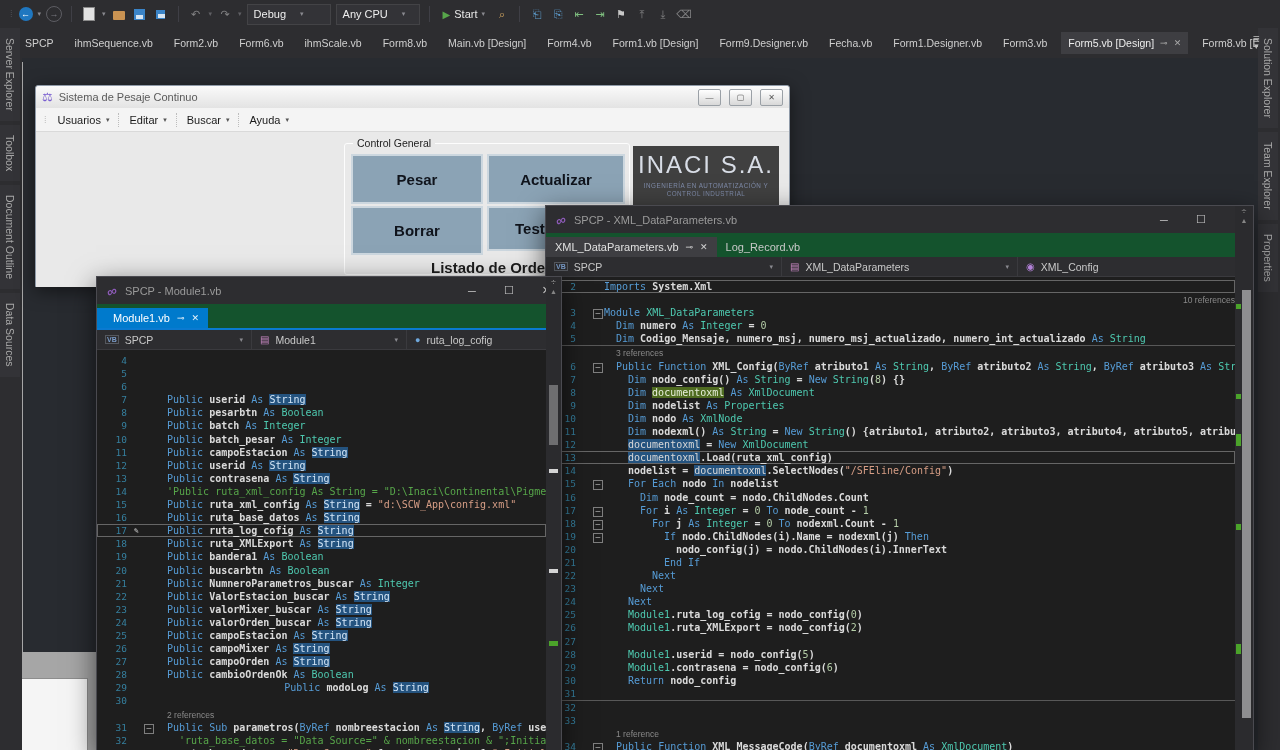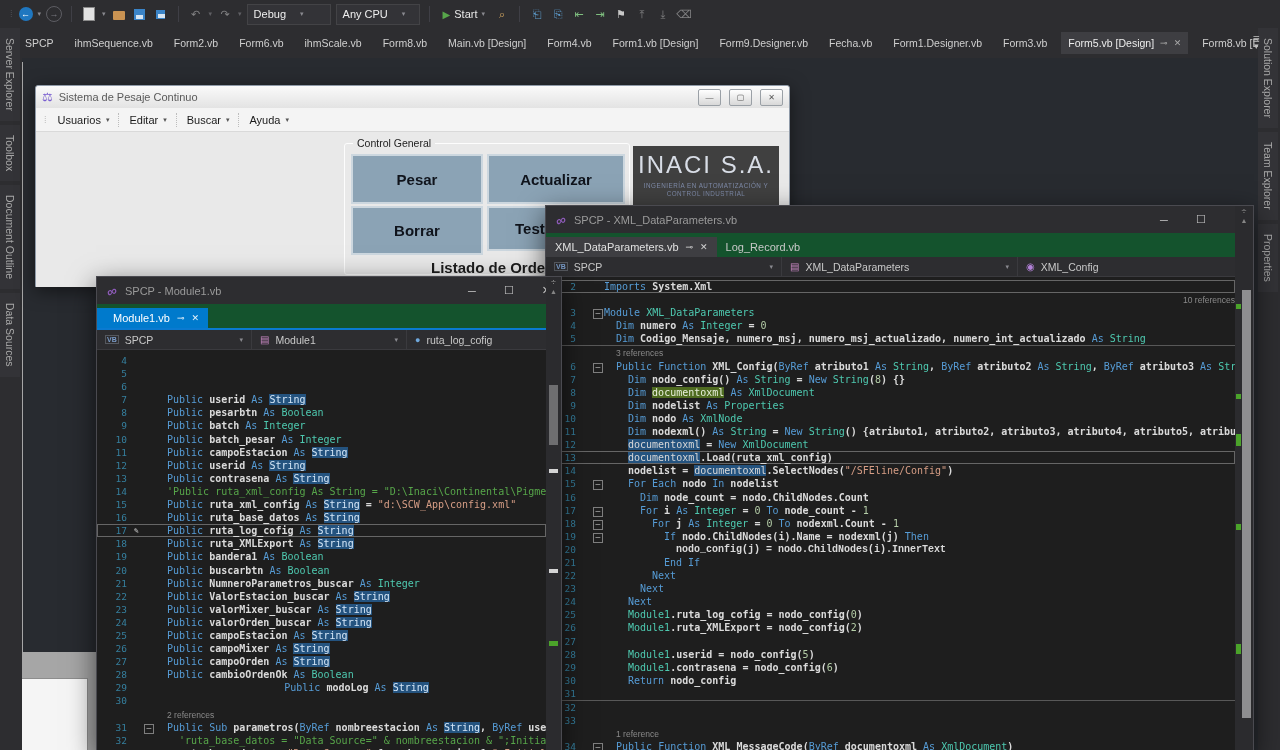--- a/index.html
+++ b/index.html
@@ -372,21 +372,21 @@
         <div class="crow"><span class="g-num">10</span><span class="g-edit"></span><span class="g-fold"></span><span class="c-txt" style="padding-left: 24px;"><span class="tk-k">Dim </span><span class="tk-p">nodo </span><span class="tk-k">As </span><span class="tk-t">XmlNode</span></span></div>
         <div class="crow"><span class="g-num">11</span><span class="g-edit"></span><span class="g-fold"></span><span class="c-txt" style="padding-left: 24px;"><span class="tk-k">Dim </span><span class="tk-p">nodexml() </span><span class="tk-k">As </span><span class="tk-t">String </span><span class="tk-p">= </span><span class="tk-k">New </span><span class="tk-t">String</span><span class="tk-p">() {atributo1, atributo2, atributo3, atributo4, atributo5, atributo6, atributo7, atributo8, atributo9}</span></span></div>
         <div class="crow"><span class="g-num">12</span><span class="g-edit"></span><span class="g-fold"></span><span class="c-txt" style="padding-left: 24px;"><span class="tk-hb">documentoxml</span><span class="tk-p"> = </span><span class="tk-k">New </span><span class="tk-t">XmlDocument</span></span></div>
         <div class="crow m-cur"><span class="g-num">13</span><span class="g-edit"></span><span class="g-fold"></span><span class="c-txt" style="padding-left: 24px;"><span class="tk-hb">documentoxml</span><span class="tk-p">.Load(ruta_xml_config)</span></span></div>
         <div class="crow"><span class="g-num">14</span><span class="g-edit"></span><span class="g-fold"></span><span class="c-txt" style="padding-left: 24px;"><span class="tk-p">nodelist = </span><span class="tk-hb">documentoxml</span><span class="tk-p">.SelectNodes(</span><span class="tk-s">"/SFEline/Config"</span><span class="tk-p">)</span></span></div>
         <div class="crow"><span class="g-num">15</span><span class="g-edit"></span><span class="g-fold"><span class="fold-box">–</span></span><span class="c-txt" style="padding-left: 24px;"><span class="tk-k">For Each </span><span class="tk-p">nodo </span><span class="tk-k">In </span><span class="tk-p">nodelist</span></span></div>
         <div class="crow"><span class="g-num">16</span><span class="g-edit"></span><span class="g-fold"></span><span class="c-txt" style="padding-left: 36px;"><span class="tk-k">Dim </span><span class="tk-p">node_count = nodo.ChildNodes.Count</span></span></div>
         <div class="crow"><span class="g-num">17</span><span class="g-edit"></span><span class="g-fold"><span class="fold-box">–</span></span><span class="c-txt" style="padding-left: 36px;"><span class="tk-k">For </span><span class="tk-p">i </span><span class="tk-k">As </span><span class="tk-t">Integer </span><span class="tk-p">= </span><span class="tk-n">0</span><span class="tk-p"> </span><span class="tk-k">To </span><span class="tk-p">node_count - </span><span class="tk-n">1</span></span></div>
         <div class="crow"><span class="g-num">18</span><span class="g-edit"></span><span class="g-fold"><span class="fold-box">–</span></span><span class="c-txt" style="padding-left: 48px;"><span class="tk-k">For </span><span class="tk-p">j </span><span class="tk-k">As </span><span class="tk-t">Integer </span><span class="tk-p">= </span><span class="tk-n">0</span><span class="tk-p"> </span><span class="tk-k">To </span><span class="tk-p">nodexml.Count - </span><span class="tk-n">1</span></span></div>
         <div class="crow"><span class="g-num">19</span><span class="g-edit"></span><span class="g-fold"><span class="fold-box">–</span></span><span class="c-txt" style="padding-left: 60px;"><span class="tk-k">If </span><span class="tk-p">nodo.ChildNodes(i).Name = nodexml(j) </span><span class="tk-k">Then</span></span></div>
-        <div class="crow"><span class="g-num">20</span><span class="g-edit"></span><span class="g-fold"></span><span class="c-txt" style="padding-left: 72px; font-family: Liberation Mono, monospace;"><span class="tk-p">nodo_config(j) = nodo.ChildNodes(i).InnerText</span></span></div>
+        <div class="crow"><span class="g-num">20</span><span class="g-edit"></span><span class="g-fold"></span><span class="c-txt" style="padding-left: 72px;"><span class="tk-p">nodo_config(j) = nodo.ChildNodes(i).InnerText</span></span></div>
         <div class="crow"><span class="g-num">21</span><span class="g-edit"></span><span class="g-fold"></span><span class="c-txt" style="padding-left: 60px;"><span class="tk-k">End If</span></span></div>
         <div class="crow"><span class="g-num">22</span><span class="g-edit"></span><span class="g-fold"></span><span class="c-txt" style="padding-left: 48px;"><span class="tk-k">Next</span></span></div>
         <div class="crow"><span class="g-num">23</span><span class="g-edit"></span><span class="g-fold"></span><span class="c-txt" style="padding-left: 36px;"><span class="tk-k">Next</span></span></div>
         <div class="crow"><span class="g-num">24</span><span class="g-edit"></span><span class="g-fold"></span><span class="c-txt" style="padding-left: 24px;"><span class="tk-k">Next</span></span></div>
         <div class="crow"><span class="g-num">25</span><span class="g-edit"></span><span class="g-fold"></span><span class="c-txt" style="padding-left: 24px;"><span class="tk-t">Module1</span><span class="tk-p">.ruta_log_cofig = nodo_config(</span><span class="tk-n">0</span><span class="tk-p">)</span></span></div>
         <div class="crow"><span class="g-num">26</span><span class="g-edit"></span><span class="g-fold"></span><span class="c-txt" style="padding-left: 24px;"><span class="tk-t">Module1</span><span class="tk-p">.ruta_XMLExport = nodo_config(</span><span class="tk-n">2</span><span class="tk-p">)</span></span></div>
         <div class="crow"><span class="g-num">27</span><span class="g-edit"></span><span class="g-fold"></span><span class="c-txt" style="padding-left: 24px; margin-top: 24px;"><span class="tk-t">Module1</span><span class="tk-p">.nombreEquipo = nodo_config(</span><span class="tk-n">4</span><span class="tk-p">)</span></span></div>
         <div class="crow"><span class="g-num">28</span><span class="g-edit"></span><span class="g-fold"></span><span class="c-txt" style="padding-left: 24px;"><span class="tk-t">Module1</span><span class="tk-p">.userid = nodo_config(</span><span class="tk-n">5</span><span class="tk-p">)</span></span></div>
         <div class="crow"><span class="g-num">29</span><span class="g-edit"></span><span class="g-fold"></span><span class="c-txt" style="padding-left: 24px;"><span class="tk-t">Module1</span><span class="tk-p">.contrasena = nodo_config(</span><span class="tk-n">6</span><span class="tk-p">)</span></span></div>
         <div class="crow"><span class="g-num">30</span><span class="g-edit"></span><span class="g-fold"></span><span class="c-txt" style="padding-left: 24px;"><span class="tk-k">Return </span><span class="tk-p">nodo_config</span></span></div>

